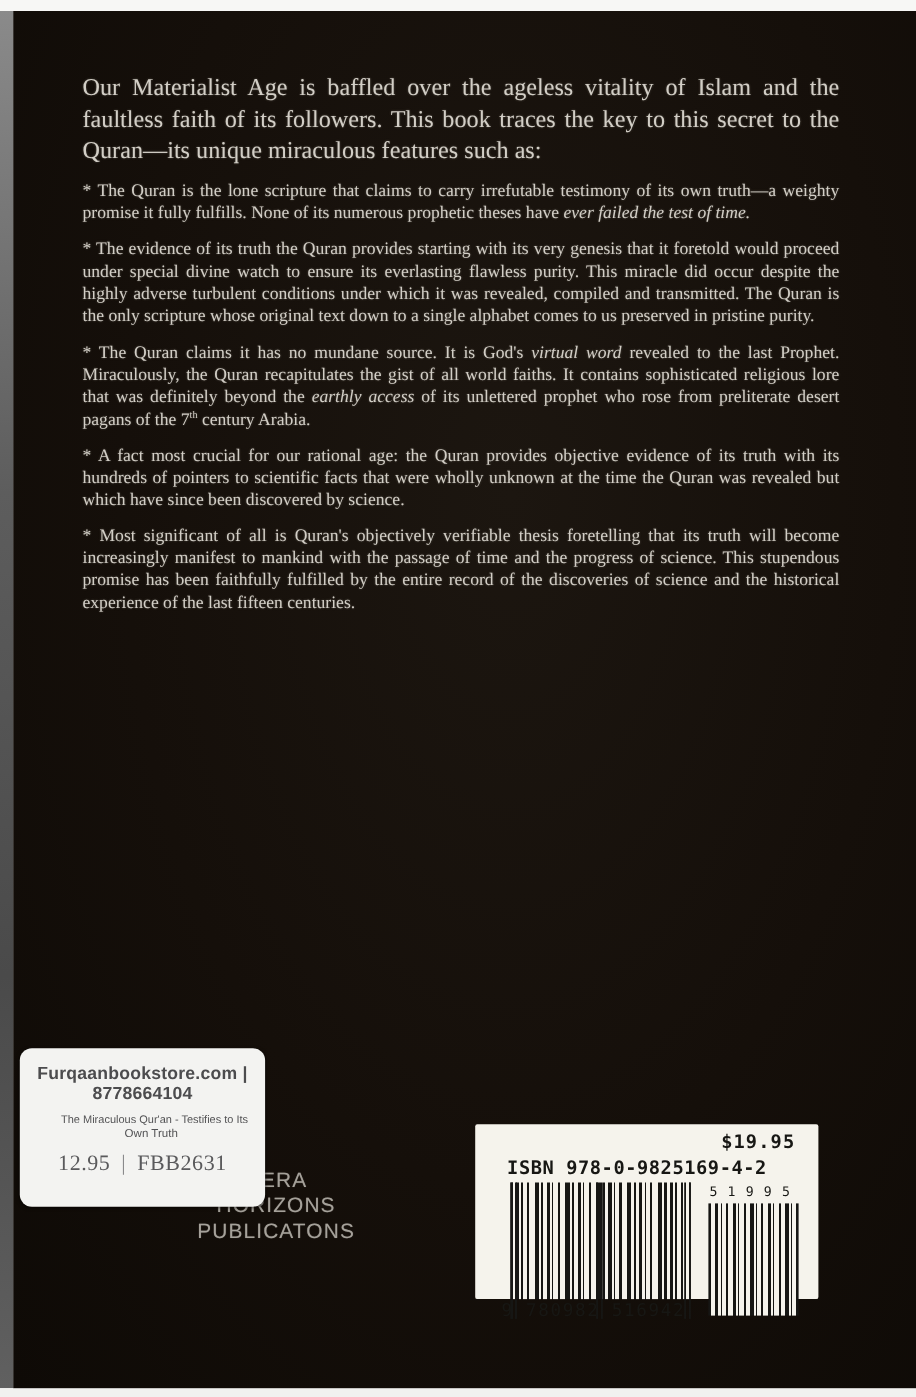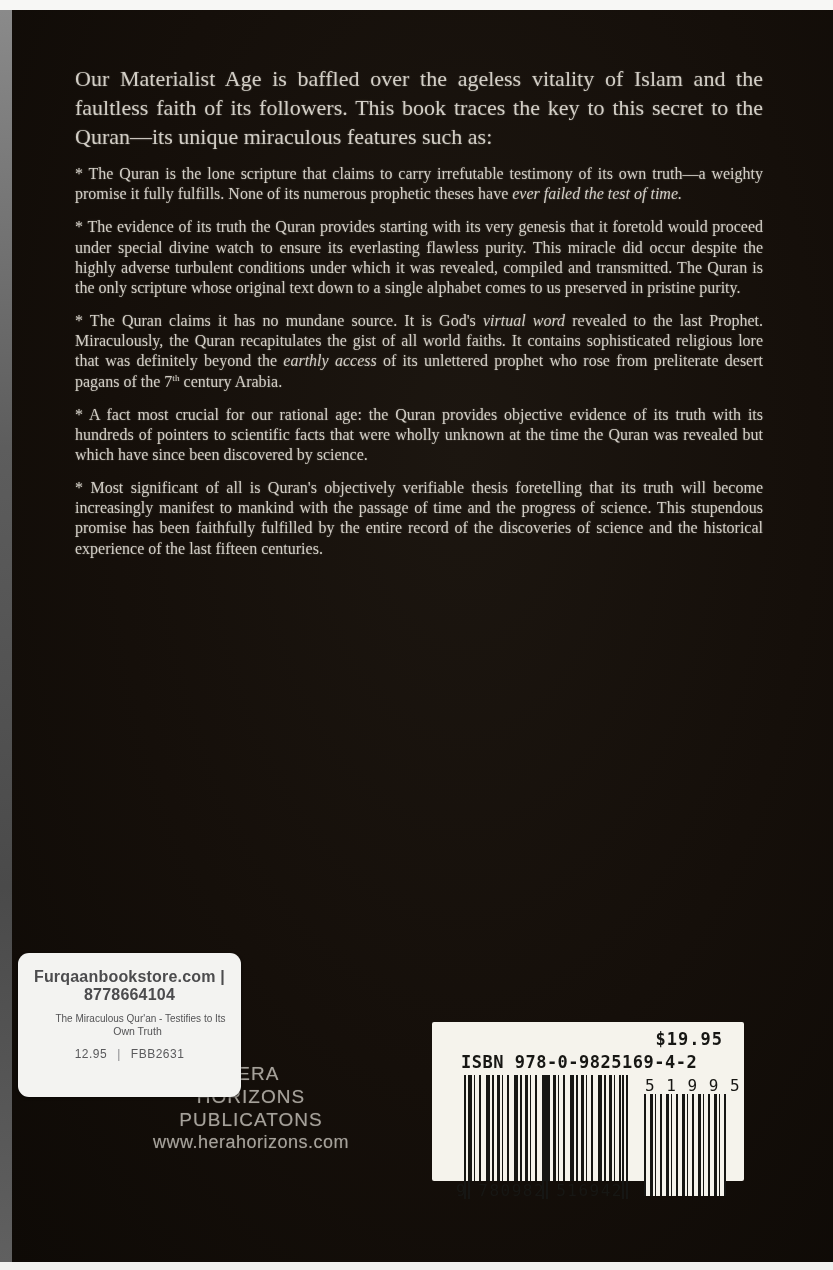--- a/index.html
+++ b/index.html
@@ -32,41 +32,41 @@
   .publisher .pub-line{font-size:19px;line-height:23px;letter-spacing:1px;}
   .publisher .pub-site{font-size:18px;line-height:23px;letter-spacing:0.5px;}
   
   .sticker{position:absolute;left:18px;top:953px;width:223px;height:144px;z-index:5;
     background:#f3f3f1;border-radius:11px;box-shadow:0 1px 3px rgba(0,0,0,0.55);
     font-family:"Liberation Sans",sans-serif;color:#535355;text-align:center;
     box-sizing:border-box;padding-top:15px;}
   .sticker .st-line1{font-size:16px;font-weight:bold;color:#4c4c4e;letter-spacing:0.2px;}
   .sticker .st-line2{font-size:10px;margin-top:8px;line-height:13px;padding-left:22px;}
   .sticker .st-line3{font-size:10.5px;line-height:13px;margin-left:16px;}
-  .sticker .st-row{margin-top:9px;font-size:12px;color:#5a5a5c;letter-spacing:0.5px;}
+  .sticker .st-row{margin-top:9px;font-size:20px;color:#5a5a5c;letter-spacing:0.5px;font-family:Liberation Serif, serif;}
   .sticker .st-div{display:inline-block;margin:0 10px;color:#8a8a8c;}
   
   .barcode-box{position:absolute;left:432px;top:1022px;width:312px;height:159px;z-index:4;
     background:#f5f3ec;border-radius:2px;font-family:"DejaVu Sans Mono",monospace;color:#171714;}
   .bc-price{position:absolute;right:21px;top:7px;font-size:17px;font-weight:bold;letter-spacing:1px;}
   .bc-isbn{position:absolute;left:29px;top:30px;font-size:17px;font-weight:bold;letter-spacing:0.5px;white-space:nowrap;}
   .bc-main-bars{position:absolute;left:32px;top:53px;width:164px;height:106px;
     background:repeating-linear-gradient(90deg,
       #161614 0 2px, #f5f3ec 2px 5px,
       #161614 5px 8px, #f5f3ec 8px 10px,
       #161614 10px 11px,#f5f3ec 11px 15px,
       #161614 15px 17px,#f5f3ec 17px 22px,
       #161614 22px 26px,#f5f3ec 26px 28px);}
   .bc-guard{position:absolute;top:53px;width:6px;height:124px;
     background:linear-gradient(90deg,#161614 0 2px,transparent 2px 4px,#161614 4px 6px);}
   .bc-guard.g-left{left:32px;}
   .bc-guard.g-mid{left:110px;}
   .bc-guard.g-right{left:190px;}
   .bc-main-digits{position:absolute;left:24px;top:159px;font-size:16px;letter-spacing:1.5px;white-space:pre;}
-  .bc-supp-digits{position:absolute;left:213px;top:54px;font-size:16px;letter-spacing:1px;white-space:pre;text-align:center;}
+  .bc-supp-digits{position:absolute;left:213px;top:54px;font-size:12px;letter-spacing:1px;white-space:pre;text-align:center;}
   .bc-supp-bars{position:absolute;left:212px;top:72px;width:82px;height:102px;
     background:repeating-linear-gradient(90deg,
       #161614 0 2px, #f5f3ec 2px 6px,
       #161614 6px 9px, #f5f3ec 9px 11px,
       #161614 11px 12px,#f5f3ec 12px 16px);}
 </style>
 </head>
 <body>
 
 <div class="scan-top"></div>
@@ -81,21 +81,20 @@
   <p><span>* The evidence of its truth the Quran provides starting with its very genesis that it foretold would proceed under special divine watch to ensure its everlasting flawless purity. This miracle did occur despite the highly adverse turbulent conditions under which it was revealed, compiled and transmitted. The Quran is the only scripture whose original text down to a single alphabet comes to us preserved in pristine purity.</span></p>
   <p><span>* The Quran claims it has no mundane source. It is God's </span><i>virtual word</i><span> revealed to the last Prophet. Miraculously, the Quran recapitulates the gist of all world faiths. It contains sophisticated religious lore that was definitely beyond the </span><i>earthly access</i><span> of its unlettered prophet who rose from preliterate desert pagans of the 7</span><sup>th</sup><span> century Arabia.</span></p>
   <p><span>* A fact most crucial for our rational age: the Quran provides objective evidence of its truth with its hundreds of pointers to scientific facts that were wholly unknown at the time the Quran was revealed but which have since been discovered by science.</span></p>
   <p><span>* Most significant of all is Quran's objectively verifiable thesis foretelling that its truth will become increasingly manifest to mankind with the passage of time and the progress of science. This stupendous promise has been faithfully fulfilled by the entire record of the discoveries of science and the historical experience of the last fifteen centuries.</span></p>
 </div>
 
 <div class="publisher">
   <div class="pub-line">HERA</div>
   <div class="pub-line">HORIZONS</div>
   <div class="pub-line">PUBLICATONS</div>
-  <div class="pub-site">www.herahorizons.com</div>
 </div>
 
 <div class="sticker">
   <div class="st-line1">Furqaanbookstore.com | 8778664104</div>
   <div class="st-line2">The Miraculous Qur'an - Testifies to Its</div>
   <div class="st-line3">Own Truth</div>
   <div class="st-row">
     <span>12.95</span><span class="st-div">|</span><span>FBB2631</span>
   </div>
 </div>

